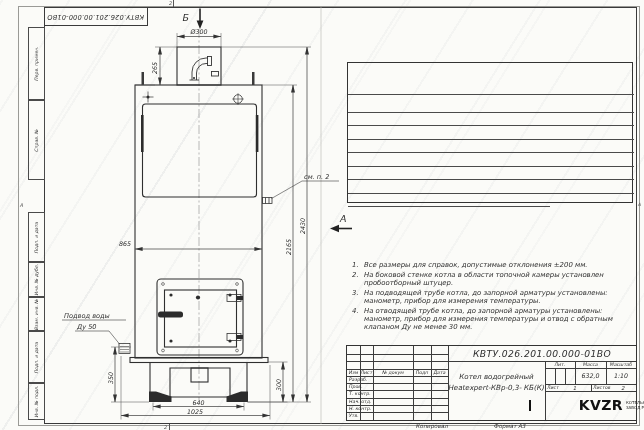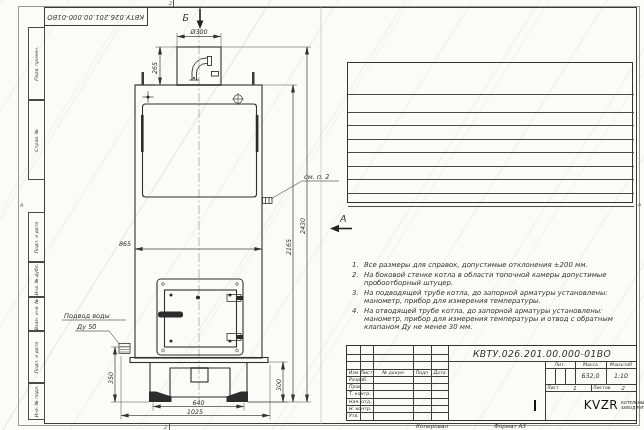--- a/index.html
+++ b/index.html
@@ -41,21 +41,21 @@
       font:italic 9.2px "DejaVu Sans",sans-serif;letter-spacing:0.4px;}
   .pname{position:absolute;left:101px;top:15px;width:97px;height:43px;display:flex;flex-direction:column;
       align-items:center;justify-content:center;font:italic 7.1px/1.5 "DejaVu Sans",sans-serif;text-align:center;}
   .val{position:absolute;display:flex;align-items:center;justify-content:center;font:italic 6.3px "DejaVu Sans",sans-serif;}
   .half{position:absolute;display:flex;align-items:center;}
   .half .lb{font:italic 4.7px "DejaVu Sans",sans-serif;padding-left:2px;}
   .half .vv{flex:1;text-align:center;font:italic 5.4px "DejaVu Sans",sans-serif;}
   .logo{position:absolute;left:198px;top:45px;width:91px;height:28px;display:flex;align-items:center;justify-content:center;gap:3px;}
   .logo .sq{width:11px;height:11px;border:1px solid #111;box-sizing:border-box;
       background:repeating-linear-gradient(0deg,#131313 0 1.7px,#f7f7f4 1.7px 2.5px);}
-  .logo .kv{font-weight:normal;font-size:12px;letter-spacing:0.4px;color:#111;font-style:normal;margin-left:45px;}
+  .logo .kv{font-weight:bold;font-size:14px;letter-spacing:0.4px;color:#111;font-style:normal;margin-left:45px;}
   .logo .cap{display:flex;flex-direction:column;font:4px/1.25 "DejaVu Sans",sans-serif;color:#222;}
   .foot{font:italic 5.6px "DejaVu Sans",sans-serif;text-align:center;color:#333;}
   svg text{font-family:"DejaVu Sans",sans-serif;font-style:italic;fill:#2f2f2f;}
   .dimtxt{font-size:6.3px;}
   .viewtxt{font-size:9.5px;}
   .ldrtxt{font-size:6.6px;}
 </style>
 </head>
 <body>
 
@@ -242,21 +242,20 @@
       <text class="ldrtxt" x="64" y="317.5">Подвод воды</text>
       <text class="ldrtxt" x="77" y="328.5">Ду 50</text>
       <path d="M62,320 H126 M75,331 H109 L119.5,344" fill="none" stroke="#3b3b3b" stroke-width="0.6"></path>
     </g>
   </svg>
 
 
   <div class="abs spec">
     <div class="c nm" style="font-size:6.6px;justify-content:center;text-align:center;">Наименование показателя</div>
     <div class="c" style="font-size:6.6px;">Единицы измерения</div>
-    <div class="c cr" style="font-size:6.6px;">Значение</div>
 
     <div class="c nm">Номинальная мощность</div>
     <div class="c">МВт</div>
     <div class="c cr">0,3</div>
 
     <div class="c nm">Диапазон рабочего регулирования</div>
     <div class="c">%</div>
     <div class="c cr">50-100</div>
 
     <div class="c nm">Расход воды</div>
@@ -288,21 +287,21 @@
     <div class="c cr cb">960х1025х2430</div>
   </div>
 
   <div class="abs notes">
     <div class="note">
       <span class="n">1.</span>
       <span class="t">Все размеры для справок, допустимые отклонения ±200 мм.</span>
     </div>
     <div class="note">
       <span class="n">2.</span>
-      <span class="t">На боковой стенке котла в области топочной камеры допустимые пробоотборный штуцер.</span>
+      <span class="t">На боковой стенке котла в области топочной камеры установлен пробоотборный штуцер.</span>
     </div>
     <div class="note">
       <span class="n">3.</span>
       <span class="t">На подводящей трубе котла, до запорной арматуры установлены: манометр, прибор для измерения температуры.</span>
     </div>
     <div class="note">
       <span class="n">4.</span>
       <span class="t">На отводящей трубе котла, до запорной арматуры установлены: манометр, прибор для измерения температуры и отвод с обратным клапаном Ду не менее 30 мм.</span>
     </div>
   </div>
@@ -333,20 +332,24 @@
 
     <div class="celllab rowlab" style="left:0;top:30px;width:26px;height:7.2px;">Разраб.</div>
     <div class="celllab rowlab" style="left:0;top:37.2px;width:26px;height:7.2px;">Пров.</div>
     <div class="celllab rowlab" style="left:0;top:44.4px;width:26px;height:7.2px;">Т. контр.</div>
     <div class="celllab rowlab" style="left:0;top:51.6px;width:26px;height:7.2px;">Нач. отд.</div>
     <div class="celllab rowlab" style="left:0;top:58.8px;width:26px;height:7.2px;">Н. контр.</div>
     <div class="celllab rowlab" style="left:0;top:66px;width:26px;height:7.2px;">Утв.</div>
 
     <div class="docnum">КВТУ.026.201.00.000-01ВО</div>
 
+    <div class="pname">
+      <span>Котел водогрейный</span>
+      <span>Heatexpert-КВр-0,3- КБ(К)</span>
+    </div>
 
     <div class="vl" style="left:198px;top:15px;width:1px;height:59px;"></div>
     <div class="hl" style="left:198px;top:21.5px;width:91px;height:0.8px;"></div>
     <div class="hl" style="left:198px;top:38px;width:91px;height:0.8px;"></div>
     <div class="hl" style="left:198px;top:45px;width:91px;height:0.8px;"></div>
     <div class="vl" style="left:228px;top:15px;width:0.8px;height:23px;"></div>
     <div class="vl" style="left:259px;top:15px;width:0.8px;height:23px;"></div>
     <div class="vl" style="left:208px;top:21.5px;width:0.8px;height:16.5px;"></div>
     <div class="vl" style="left:218px;top:21.5px;width:0.8px;height:16.5px;"></div>
     <div class="vl" style="left:244px;top:38px;width:0.8px;height:7px;"></div>

